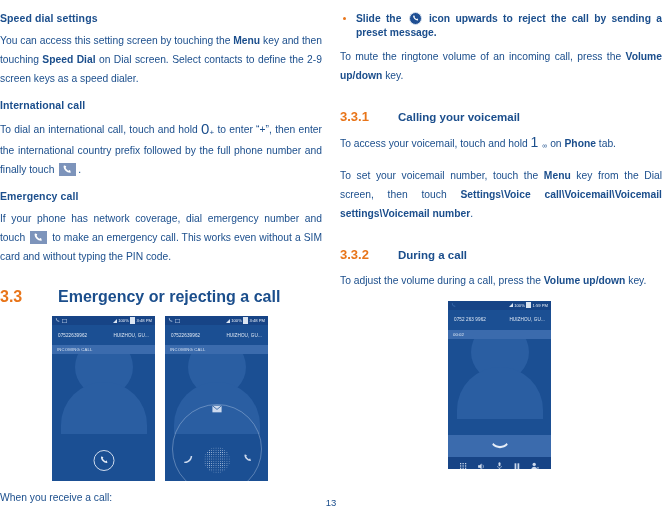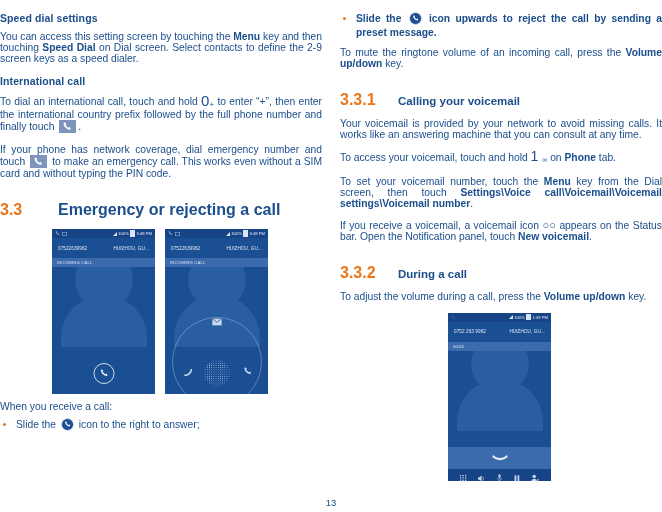--- a/index.html
+++ b/index.html
@@ -31,21 +31,21 @@
 
   h4.sub {
     font-size: 10.5px;
     font-weight: bold;
     color: #1b4e8c;
     margin: 0 0 7px 0;
     letter-spacing: 0.1px;
   }
   p.body {
     font-size: 10.3px;
-    line-height: 11px;
+    line-height: 19px;
     margin: 0 0 11px 0;
     text-align: justify;
     color: #1b4e8c;
   }
   .b { font-weight: bold; }
 
   
   .section-head {
     display: flex;
     align-items: center;
@@ -64,21 +64,21 @@
     font-size: 16px;
   }
   .subsection-head {
     display: flex;
     align-items: baseline;
     margin: 18px 0 9px 0;
   }
   .subsection-num {
     color: #e8751a;
     font-weight: bold;
-    font-size: 16px;
+    font-size: 13px;
     width: 58px;
     flex: 0 0 58px;
   }
   .subsection-title {
     color: #1b4e8c;
     font-weight: bold;
     font-size: 11.5px;
     margin-top: 8px;
   }
 
@@ -350,20 +350,21 @@
   <div class="col col-left">
 
     <h4 class="sub">Speed dial settings</h4>
     <p class="body"><span>You can access this setting screen by touching the </span><span class="b">Menu</span><span> key and then touching </span><span class="b">Speed Dial</span><span> on Dial screen. Select contacts to define the 2-9 screen keys as a speed dialer.</span></p>
 
     <h4 class="sub">International call</h4>
     <p class="body"><span>To dial an international call, touch and hold </span><span class="ic-zero"><span>0</span><sub>+</sub></span><span> to enter “+”, then enter the international country prefix followed by the full phone number and finally touch </span><span class="ic ic-phone-box"><svg width="11" height="10" viewBox="0 0 11 10">
             <path d="M1.6 1.2c0-.5.4-.8.8-.6l1.4.5c.3.1.5.5.3.8l-.5.9c.6 1.3 1.6 2.3 2.9 2.9l.9-.5c.3-.2.7 0 .8.3l.5 1.4c.2.4-.1.8-.6.8C4.6 7.7 1.6 4.7 1.6 1.2z" fill="#ffffff"></path>
           </svg></span><span>.</span></p>
 
+    <h4 class="sub">Emergency call</h4>
     <p class="body"><span>If your phone has network coverage, dial emergency number and touch </span><span class="ic ic-phone-box"><svg width="11" height="10" viewBox="0 0 11 10">
             <path d="M1.6 1.2c0-.5.4-.8.8-.6l1.4.5c.3.1.5.5.3.8l-.5.9c.6 1.3 1.6 2.3 2.9 2.9l.9-.5c.3-.2.7 0 .8.3l.5 1.4c.2.4-.1.8-.6.8C4.6 7.7 1.6 4.7 1.6 1.2z" fill="#ffffff"></path>
           </svg></span><span> to make an emergency call. This works even without a SIM card and without typing the PIN code.</span></p>
 
     <div class="section-head">
       <span class="section-num">3.3</span>
       <span class="section-title">Emergency or rejecting a call</span>
     </div>
 
     <div class="phone-row">
@@ -469,27 +470,25 @@
       </li>
     </ul>
 
     <p class="body"><span>To mute the ringtone volume of an incoming call, press the </span><span class="b">Volume up/down</span><span> key.</span></p>
 
     <div class="subsection-head">
       <span class="subsection-num">3.3.1</span>
       <span class="subsection-title">Calling your voicemail</span>
     </div>
 
-    <p class="body">Your voicemail is provided by your network to avoid missing calls. It works like an answering machine that you can consult at any time.</p>
 
     <p class="body"><span>To access your voicemail, touch and hold </span><span class="ic-one"><span>1</span> <sub>∞</sub></span><span> on </span><span class="b">Phone</span><span> tab.</span></p>
 
     <p class="body"><span>To set your voicemail number, touch the </span><span class="b">Menu</span><span> key from the Dial screen, then touch </span><span class="b">Settings\Voice call\Voicemail\Voicemail settings\Voicemail number</span><span>.</span></p>
 
-    <p class="body"><span>If you receive a voicemail, a voicemail icon </span><span class="ic-vm">○○</span><span> appears on the Status bar. Open the Notification panel, touch </span><span class="b">New voicemail</span><span>.</span></p>
 
     <div class="subsection-head">
       <span class="subsection-num">3.3.2</span>
       <span class="subsection-title">During a call</span>
     </div>
 
     <p class="body"><span>To adjust the volume during a call, press the </span><span class="b">Volume up/down</span><span> key.</span></p>
 
     <div class="phone3-wrap">
       <div class="phone3">

